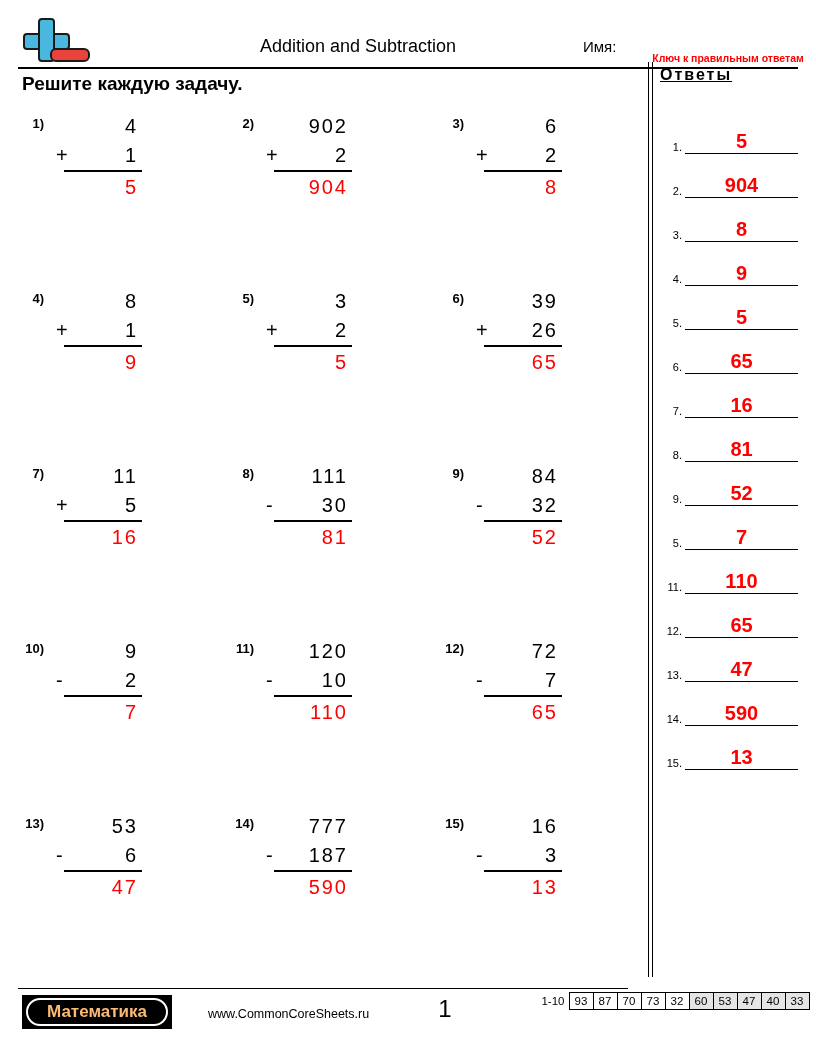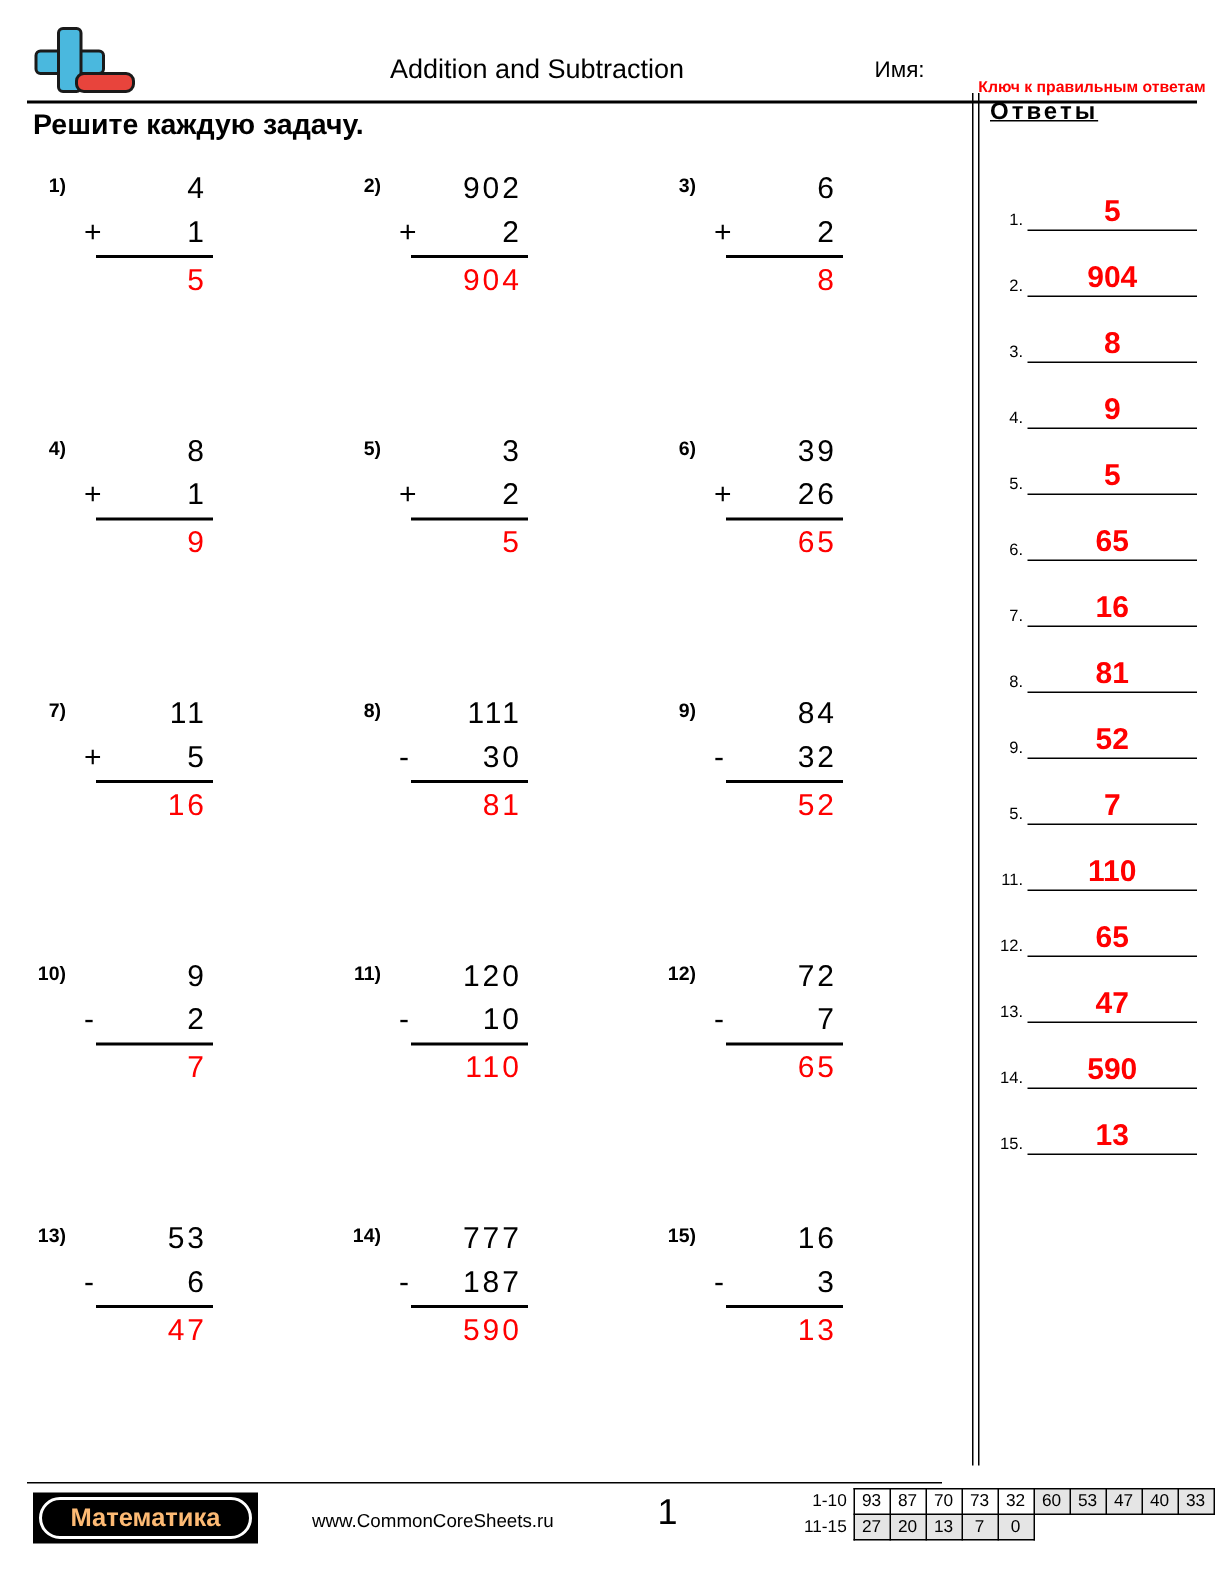--- a/index.html
+++ b/index.html
@@ -496,29 +496,16 @@
       <td>87</td>
       <td>70</td>
       <td>73</td>
       <td>32</td>
       <td class="hi">60</td>
       <td class="hi">53</td>
       <td class="hi">47</td>
       <td class="hi">40</td>
       <td class="hi">33</td>
     </tr>
-    <tr>
-      <td class="rowlabel">11-15</td>
-      <td class="hi">27</td>
-      <td class="hi">20</td>
-      <td class="hi">13</td>
-      <td class="hi">7</td>
-      <td class="hi">0</td>
-      <td class="blank"></td>
-      <td class="blank"></td>
-      <td class="blank"></td>
-      <td class="blank"></td>
-      <td class="blank"></td>
-    </tr>
   </tbody>
     </table>
 
 </div>
 
 </body></html>

